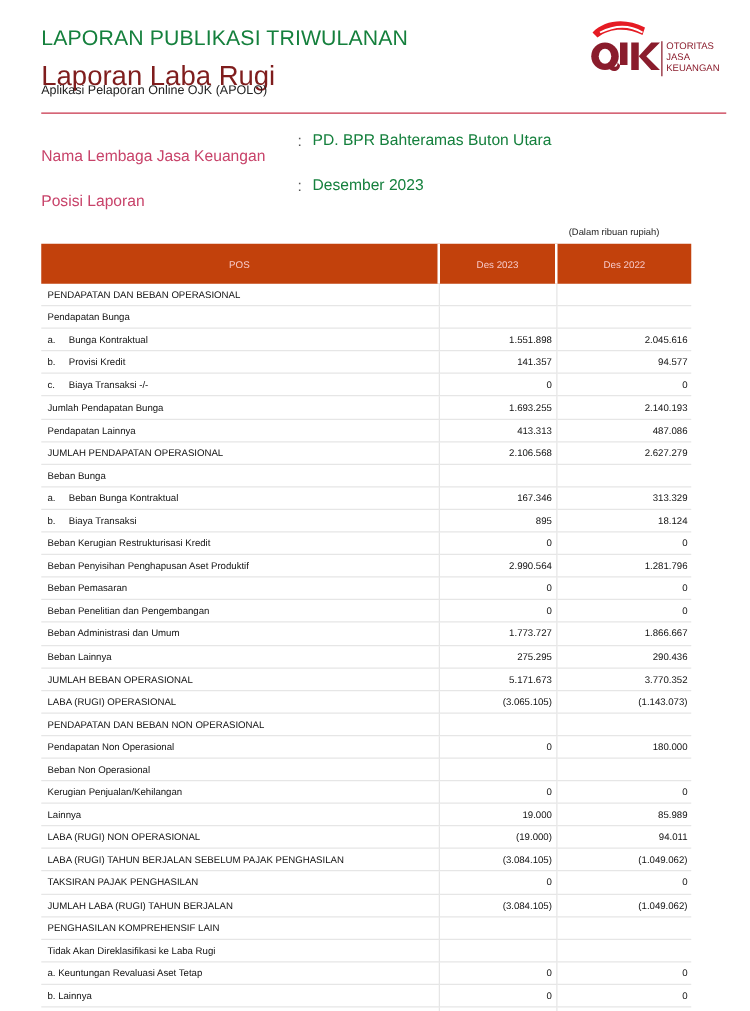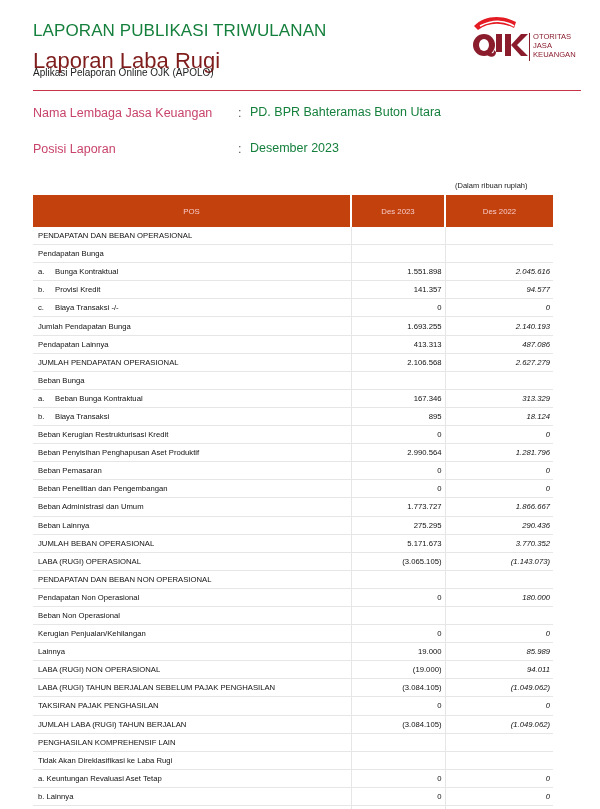--- a/index.html
+++ b/index.html
@@ -6,29 +6,29 @@
   body { width: 600px; height: 809px; position: relative; overflow: hidden; font-family: "Liberation Sans", sans-serif; color: #111; }
   .title1 { position: absolute; left: 33px; top: 21px; font-size: 17px; color: #15803d; letter-spacing: 0.1px; }
   .title2 { position: absolute; left: 33px; top: 48px; font-size: 22px; color: #7f1d1d; }
   .apolo { position: absolute; left: 33px; top: 67px; font-size: 10px; color: #222; }
   .rule { position: absolute; left: 33px; top: 90px; width: 548px; height: 1px; background: #c8334a; }
   .logo { position: absolute; left: 470px; top: 14px; width: 120px; height: 46px; }
   .logo-mark { position: absolute; left: 0; top: 0; width: 60px; height: 46px; }
   .logo-divider { position: absolute; left: 59px; top: 19px; width: 1px; height: 28px; background: #8a1c2c; }
   .logo-text { position: absolute; left: 63px; top: 18px; font-size: 7.6px; line-height: 9px; color: #8a1c2c; }
   .logo-text div { white-space: nowrap; }
-  .meta-label { position: absolute; left: 33px; font-size: 12.5px; color: #c8436a; }
+  .meta-label { position: absolute; left: 33px; font-size: 12.5px; color: #c8436a; margin-top: 12px; }
   .meta-colon { position: absolute; left: 238px; font-size: 12.5px; color: #555; }
   .meta-value { position: absolute; left: 250px; font-size: 12.5px; color: #15803d; }
   .unit { position: absolute; left: 455px; top: 181px; font-size: 7.5px; color: #222; }
   table.report { position: absolute; left: 33px; top: 195px; width: 520px; border-collapse: collapse; table-layout: fixed; }
   table.report th { background: #c2410c; color: #f7c9c9; font-weight: normal; font-size: 7.8px; height: 30px; border-right: 2px solid #fff; text-align: center; }
   table.report th:last-child { border-right: none; margin-left: 22px; }
   table.report td { font-size: 7.7px; height: 17.1px; padding: 0; border-bottom: 1px solid #e6e6e6; border-right: 1px solid #e6e6e6; color: #111; }
-  table.report td:last-child { border-right: none; font-style: italic; }
+  table.report td:last-child { border-right: none; }
   td.pos { padding-left: 5px !important; }
   td.num { text-align: right; padding-right: 3px !important; }
   .indent1 { padding-left: 17px !important; }
   .indent2 { padding-left: 18px !important; }
   .letter { display: inline-block; width: 17px; }
   .col-pos { width: 318px; }
   .col-a { width: 94px; }
   .col-b { width: 108px; }
 </style>
 </head>

